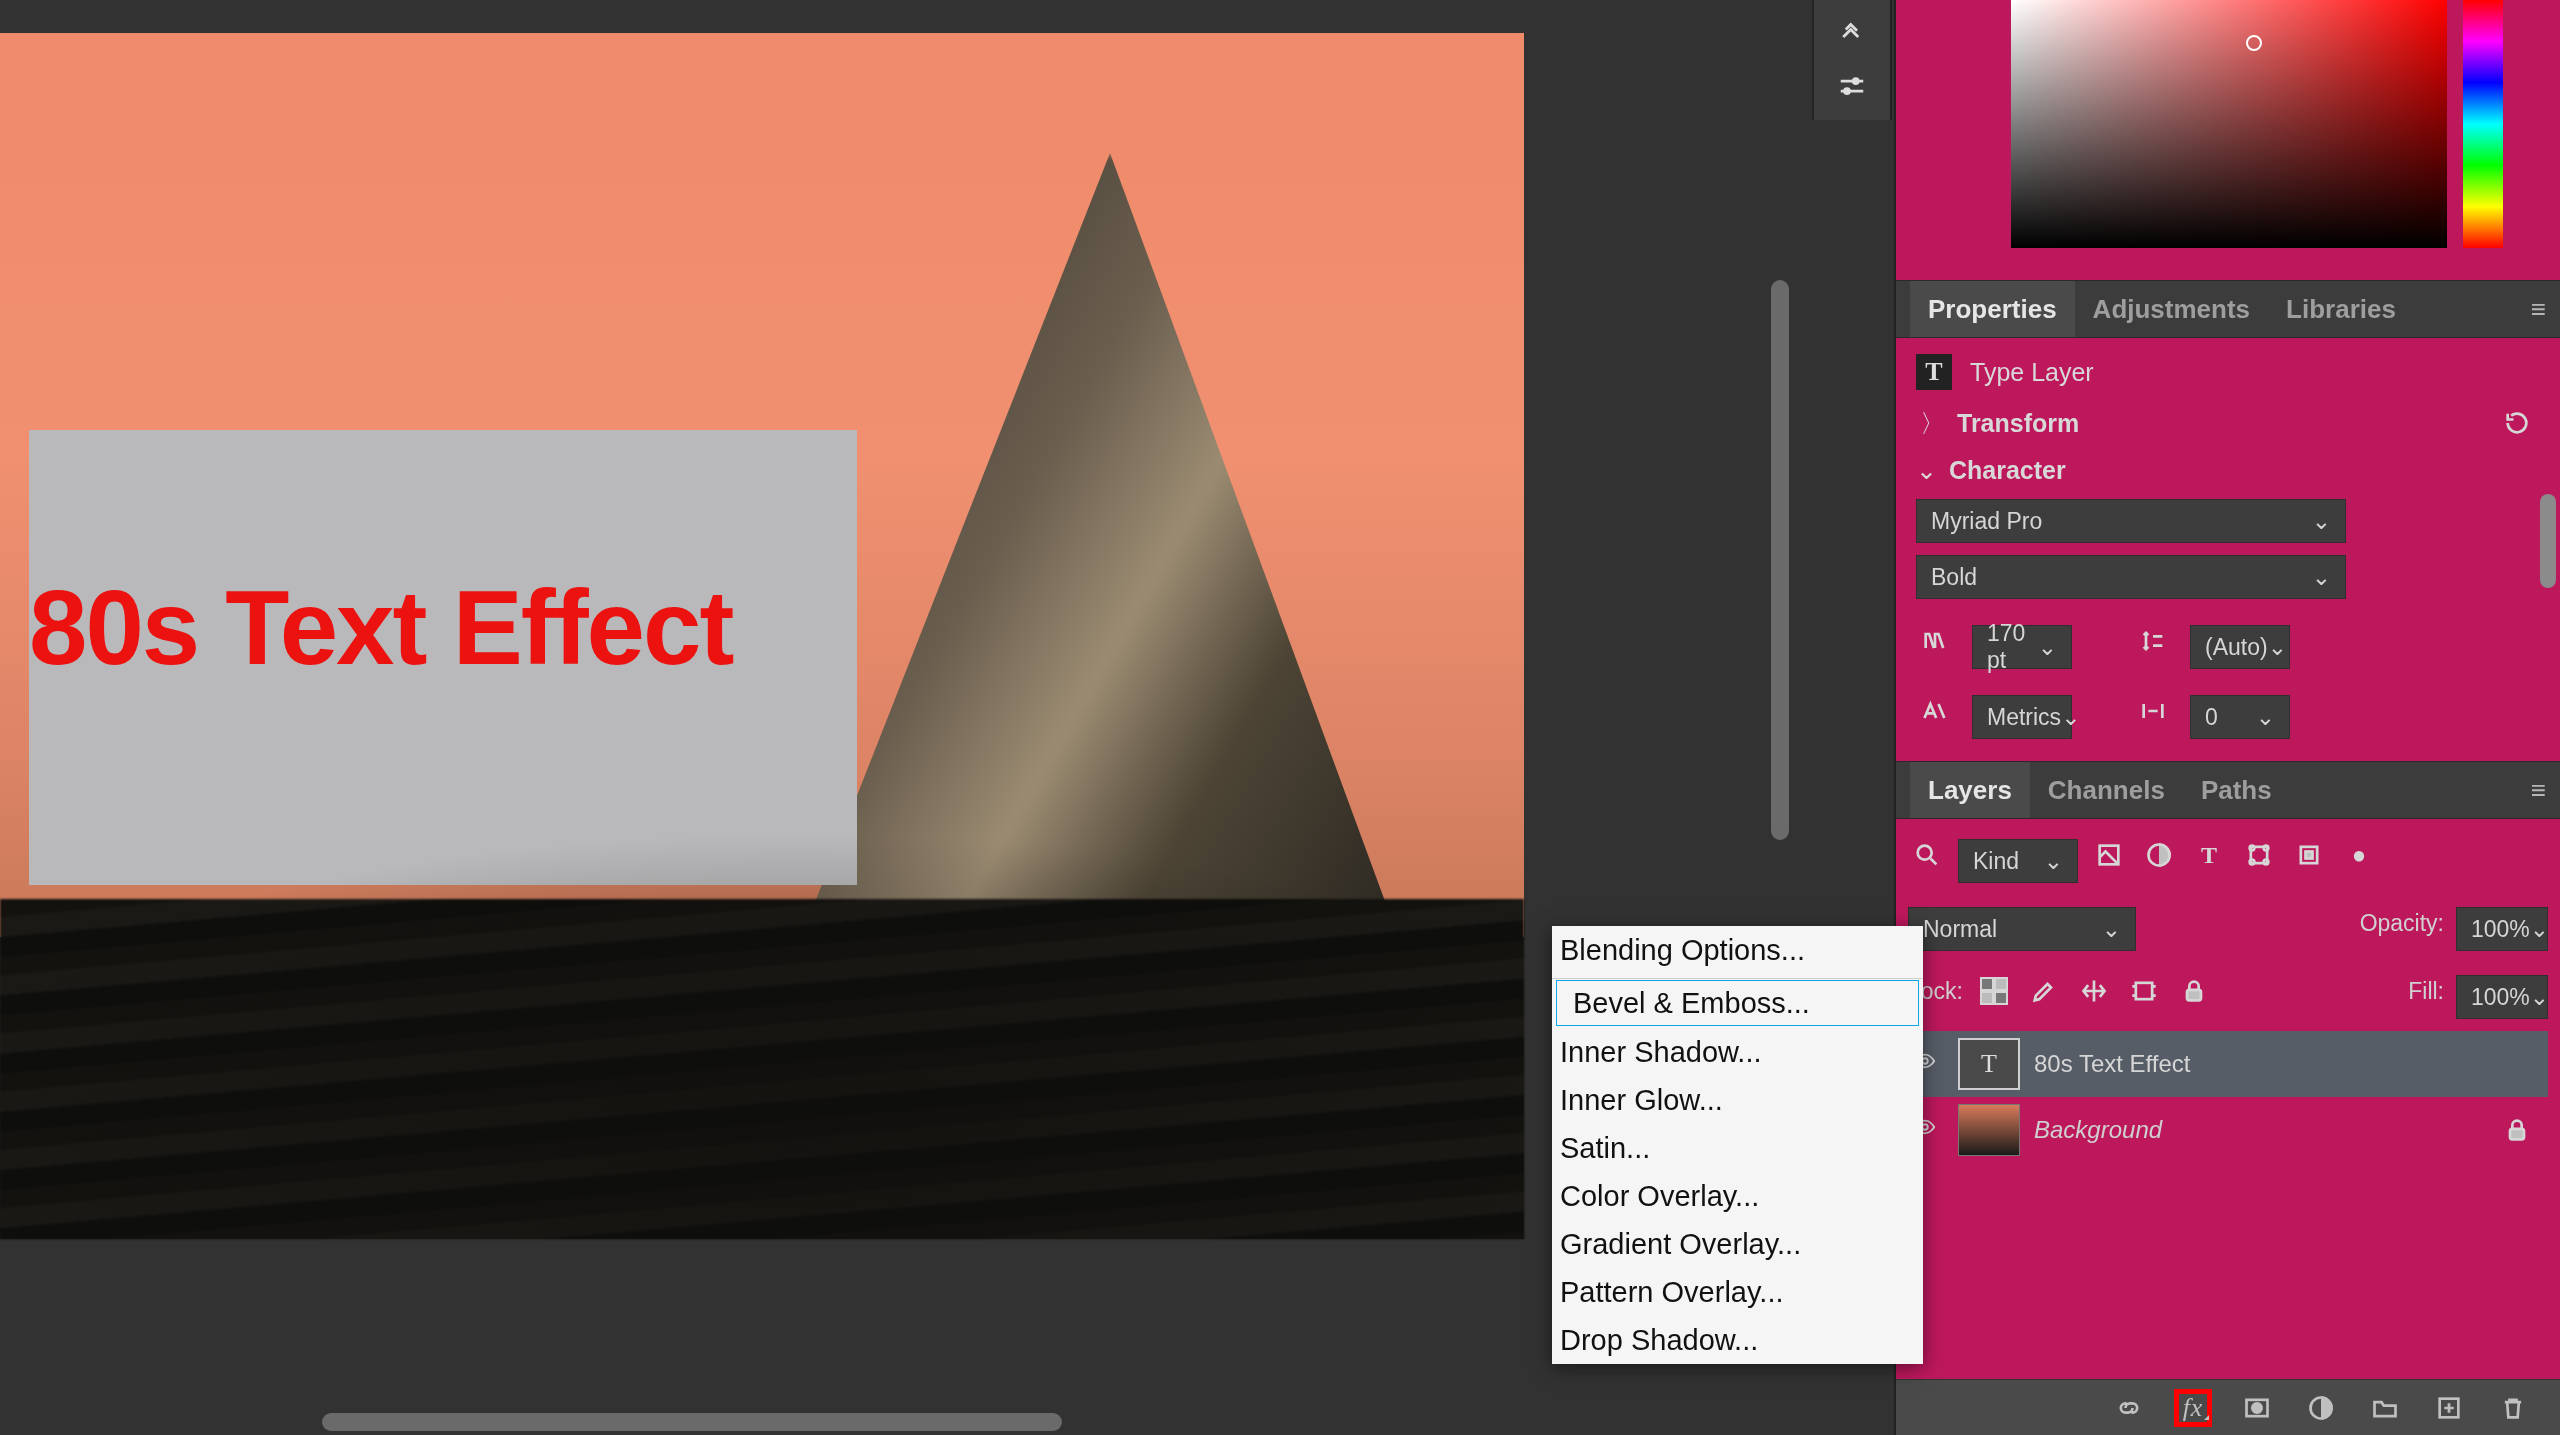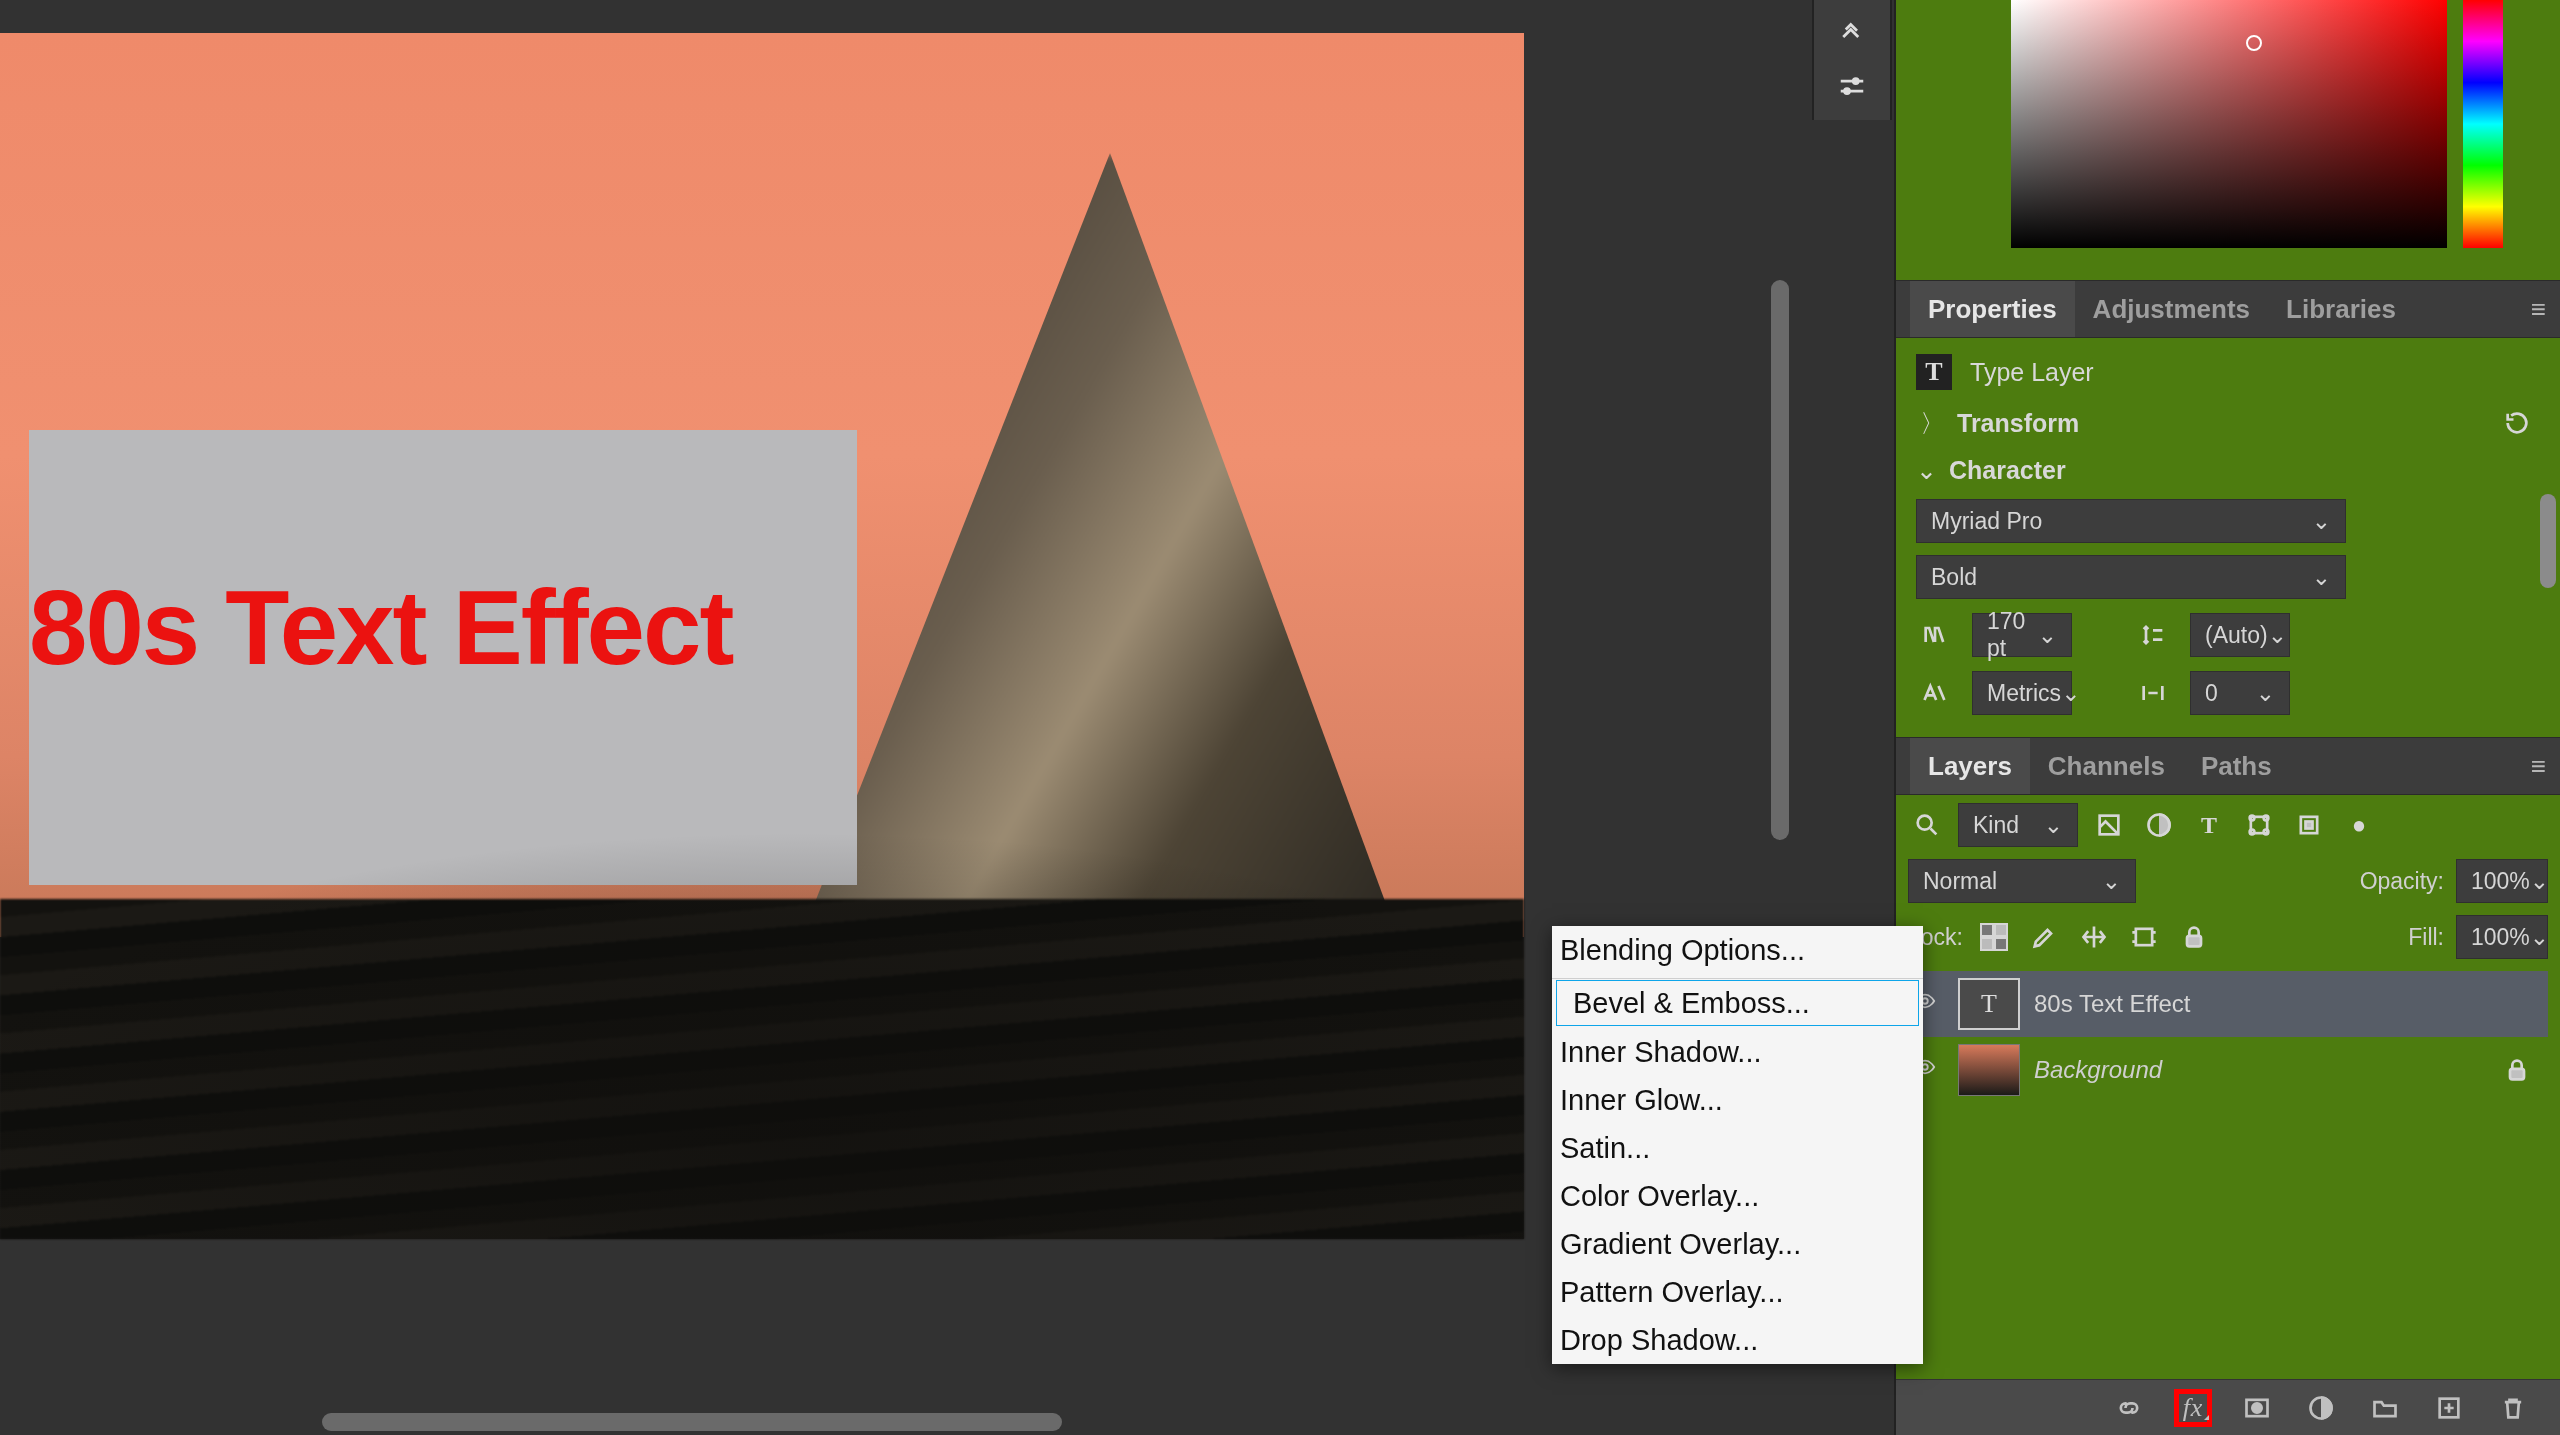--- a/index.html
+++ b/index.html
@@ -22,40 +22,40 @@
 
 #card { position: absolute; left: 29px; top: 397px; width: 828px; height: 455px; background: #b9b9bb; }
 #card-text { position: absolute; left: 29px; top: 535px; font-size: 105px; font-weight: 700; color: #eb1210; letter-spacing: -2px; }
 
 
 #rail { position: absolute; left: 1812px; top: 0; width: 80px; height: 120px; background: #3d3d3d; border-left: 2px solid #222; border-right: 2px solid #222; }
 .rail-btn { width: 60px; height: 44px; margin: 10px auto; display: flex; align-items: center; justify-content: center; color: #ddd; }
 .rail-btn svg { width: 30px; height: 30px; stroke: #ddd; fill: none; stroke-width: 2.2; }
 
 
-#panel { position: absolute; left: 1894px; top: 0; right: 0; bottom: 0; background: #4d7c0f; border-left: 2px solid #222; }
+#panel { position: absolute; left: 1894px; top: 0; right: 0; bottom: 0; background: #be185d; border-left: 2px solid #222; }
 
 
 #picker-box { position: relative; margin: 0 0 0 115px; height: 248px; width: 436px; background: linear-gradient(to bottom, rgba(0,0,0,0), #000), linear-gradient(to right, #fff, #ff0000); }
 #hue { position: absolute; right: -56px; top: 0; width: 40px; height: 248px; background: linear-gradient(#ff0000,#ff00ff,#0000ff,#00ffff,#00ff00,#ffff00,#ff0000); }
 #picker-marker { position:absolute; left:54%; top:14%; width:16px; height:16px; border:2px solid #fff; border-radius:50%; }
 
 
 .tabs { display: flex; align-items: center; height: 58px; background: #3c3c3c; border-top: 1px solid #2a2a2a; border-bottom: 1px solid #2a2a2a; padding-left: 14px; font-size: 26px; font-weight: 600; color: #9e9e9e; }
 .tab { padding: 0 18px; height: 100%; display: flex; align-items: center; }
 .tab.active { background: #4a4a4a; color: #e6e6e6; }
 .panel-menu { position: absolute; right: 14px; color: #b6b6b6; }
 
 
 #props-body { padding: 16px 20px 8px; font-size: 25px; }
 .prop-row { display: flex; align-items: center; margin-bottom: 14px; color: #d8d8d8; }
 .t-icon { width:36px; height:36px; background:#222; color:#ddd; display:flex; align-items:center; justify-content:center; font-weight:700; font-family:"Times New Roman",serif; font-size:26px; margin-right:18px; }
 
 
-.dd { background: #3d3d3d; border: 1px solid #2f2f2f; height: 44px; display: flex; align-items: center; padding: 0 14px; font-size: 23px; color: #d6d6d6; position: relative; }
+.dd { background: #3d3d3d; border: 1px solid #2f2f2f; height: 44px; display: flex; align-items: center; padding: 0 14px; font-size: 23px; color: #d6d6d6; position: relative; margin-top: 12px; }
 .dd-arrow { margin-left: auto; }
 .mini-dd { width: 100px; }
 .glyph { width: 38px; height: 38px; display:flex; align-items:center; justify-content:center; font-size: 24px; color:#d6d6d6; }
 .glyph svg { stroke:#d6d6d6; fill:none; stroke-width:2.3; width:28px; height:28px; }
 
 
 #layers-body { padding: 8px 12px 0; font-size: 23px; }
 .lay-row { display: flex; align-items: center; gap: 12px; margin-bottom: 12px; }
 .lay-label { color: #d0d0d0; }
 

